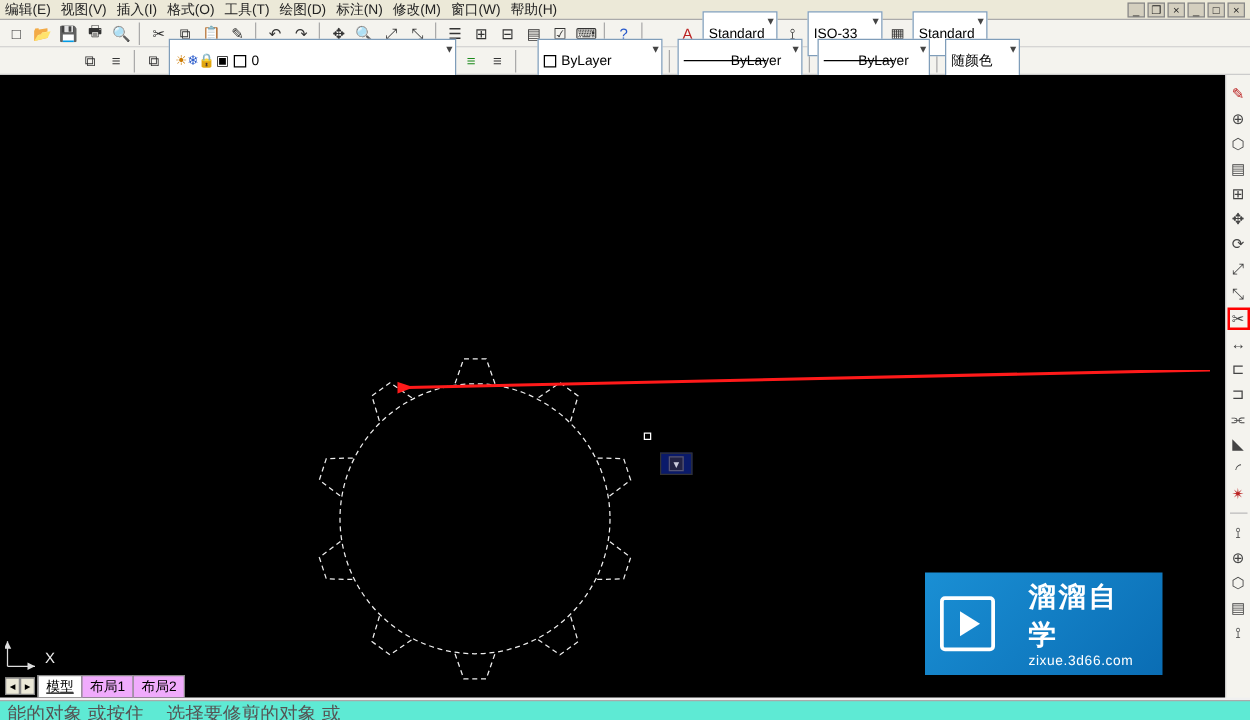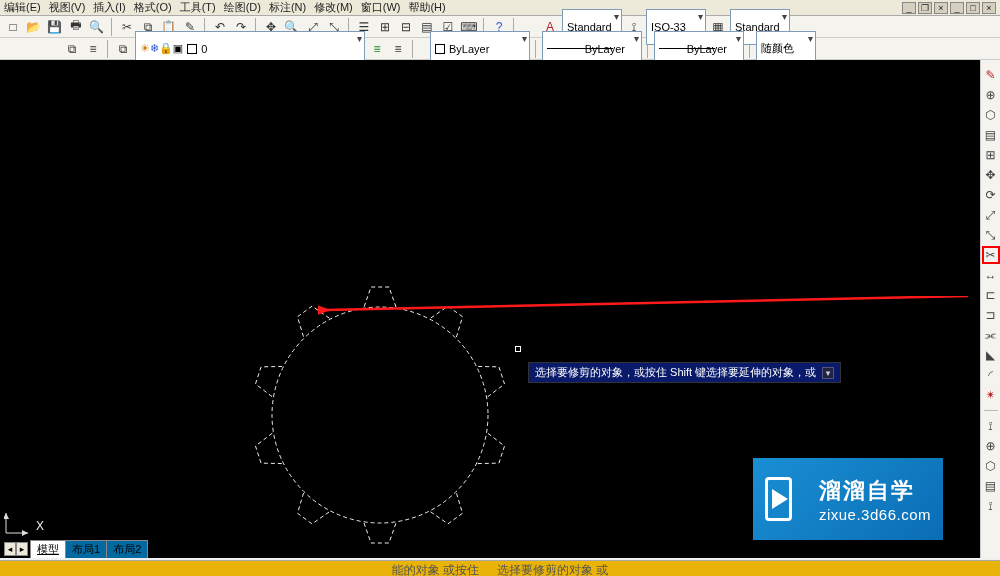--- a/index.html
+++ b/index.html
@@ -86,48 +86,48 @@
   .tabs {
     position: absolute; left: 4px; bottom: 0;
     display: flex; align-items: center; gap: 0;
     font-size: 11px;
   }
   .tab {
     background: #fff; border: 1px solid #888; border-bottom: none;
     padding: 1px 6px; margin-right: -1px;
   }
   .tab.active { background: #fff; font-weight: normal; text-decoration: underline; }
-  .tab.inactive { background: #0369a1; }
+  .tab.inactive { background: #f0abfc; }
   .tab-arrows { display: flex; margin-right: 2px; }
   .tab-arrows span { width: 12px; height: 14px; border: 1px solid #888; background: #ece9d8; text-align: center; font-size: 9px; line-height: 12px; }
 
   .statusbar {
     position: absolute; left: 0; bottom: 0; width: 100%; height: 16px;
-    background: #eab308; border-top: 1px solid #aaa;
-    font-size: 12px; color: #555; padding: 1px 6px;
-    display: flex; gap: 18px; justify-content: center;
+    background: #5eead4; border-top: 1px solid #aaa;
+    font-size: 15px; color: #555; padding: 1px 6px;
+    display: flex; gap: 18px;
   }
 
   .watermark {
-    position: absolute; right: 37px; bottom: 18px;
+    position: absolute; right: 50px; bottom: 18px;
     width: 190px; height: 82px;
     background: linear-gradient(135deg, #1a8fd4, #0a6db4);
     display: flex; align-items: center; gap: 27px;
     padding: 20px 12px; color: #fff;
   }
   .wm-play {
     width: 44px; height: 44px; border: 3px solid #fff; border-radius: 4px;
     display: flex; align-items: center; justify-content: center;
   }
   .wm-play::before {
     content: ""; border-left: 16px solid #fff; border-top: 10px solid transparent; border-bottom: 10px solid transparent; margin-left: 4px;
   }
   .wm-text { display: flex; flex-direction: column; }
   .wm-cn { font-size: 22px; font-weight: bold; letter-spacing: 2px; }
-  .wm-en { font-size: 15px; letter-spacing: 0.5px; }
+  .wm-en { font-size: 11px; letter-spacing: 0.5px; }
   .red-layer { color:#bb2222; }
   .green-ic { color:#1a8a1a; }
   .blue-ic { color:#2a5bcc; }
   .orange-ic { color:#cc7a00; }
 </style>
 </head>
 <body>
 
 <div class="menubar">
   <span>编辑(E)</span>
@@ -259,21 +259,20 @@
         <marker id="ah" markerWidth="14" markerHeight="10" refX="2" refY="5" orient="auto">
           <path d="M14,0 L0,5 L14,10 z" fill="#ff1a1a"></path>
         </marker>
       </defs>
       <line x1="650" y1="0" x2="8" y2="14" stroke="#ff1a1a" stroke-width="2.5" marker-end="url(#ah)"></line>
     </svg>
 
     <div class="pickbox"></div>
 
     <div class="tooltip">
-      <span>选择要修剪的对象，或按住 Shift 键选择要延伸的对象，或</span>
       <span class="dd-ico">▾</span>
     </div>
 
     <div class="ucs">
       <svg width="40" height="30">
         <line x1="2" y1="26" x2="24" y2="26" stroke="#ddd" stroke-width="1"></line>
         <path d="M24,26 L18,23 L18,29 z" fill="#ddd"></path>
         <line x1="2" y1="26" x2="2" y2="6" stroke="#ddd" stroke-width="1"></line>
         <path d="M2,6 L-1,12 L5,12 z" fill="#ddd"></path>
       </svg>

